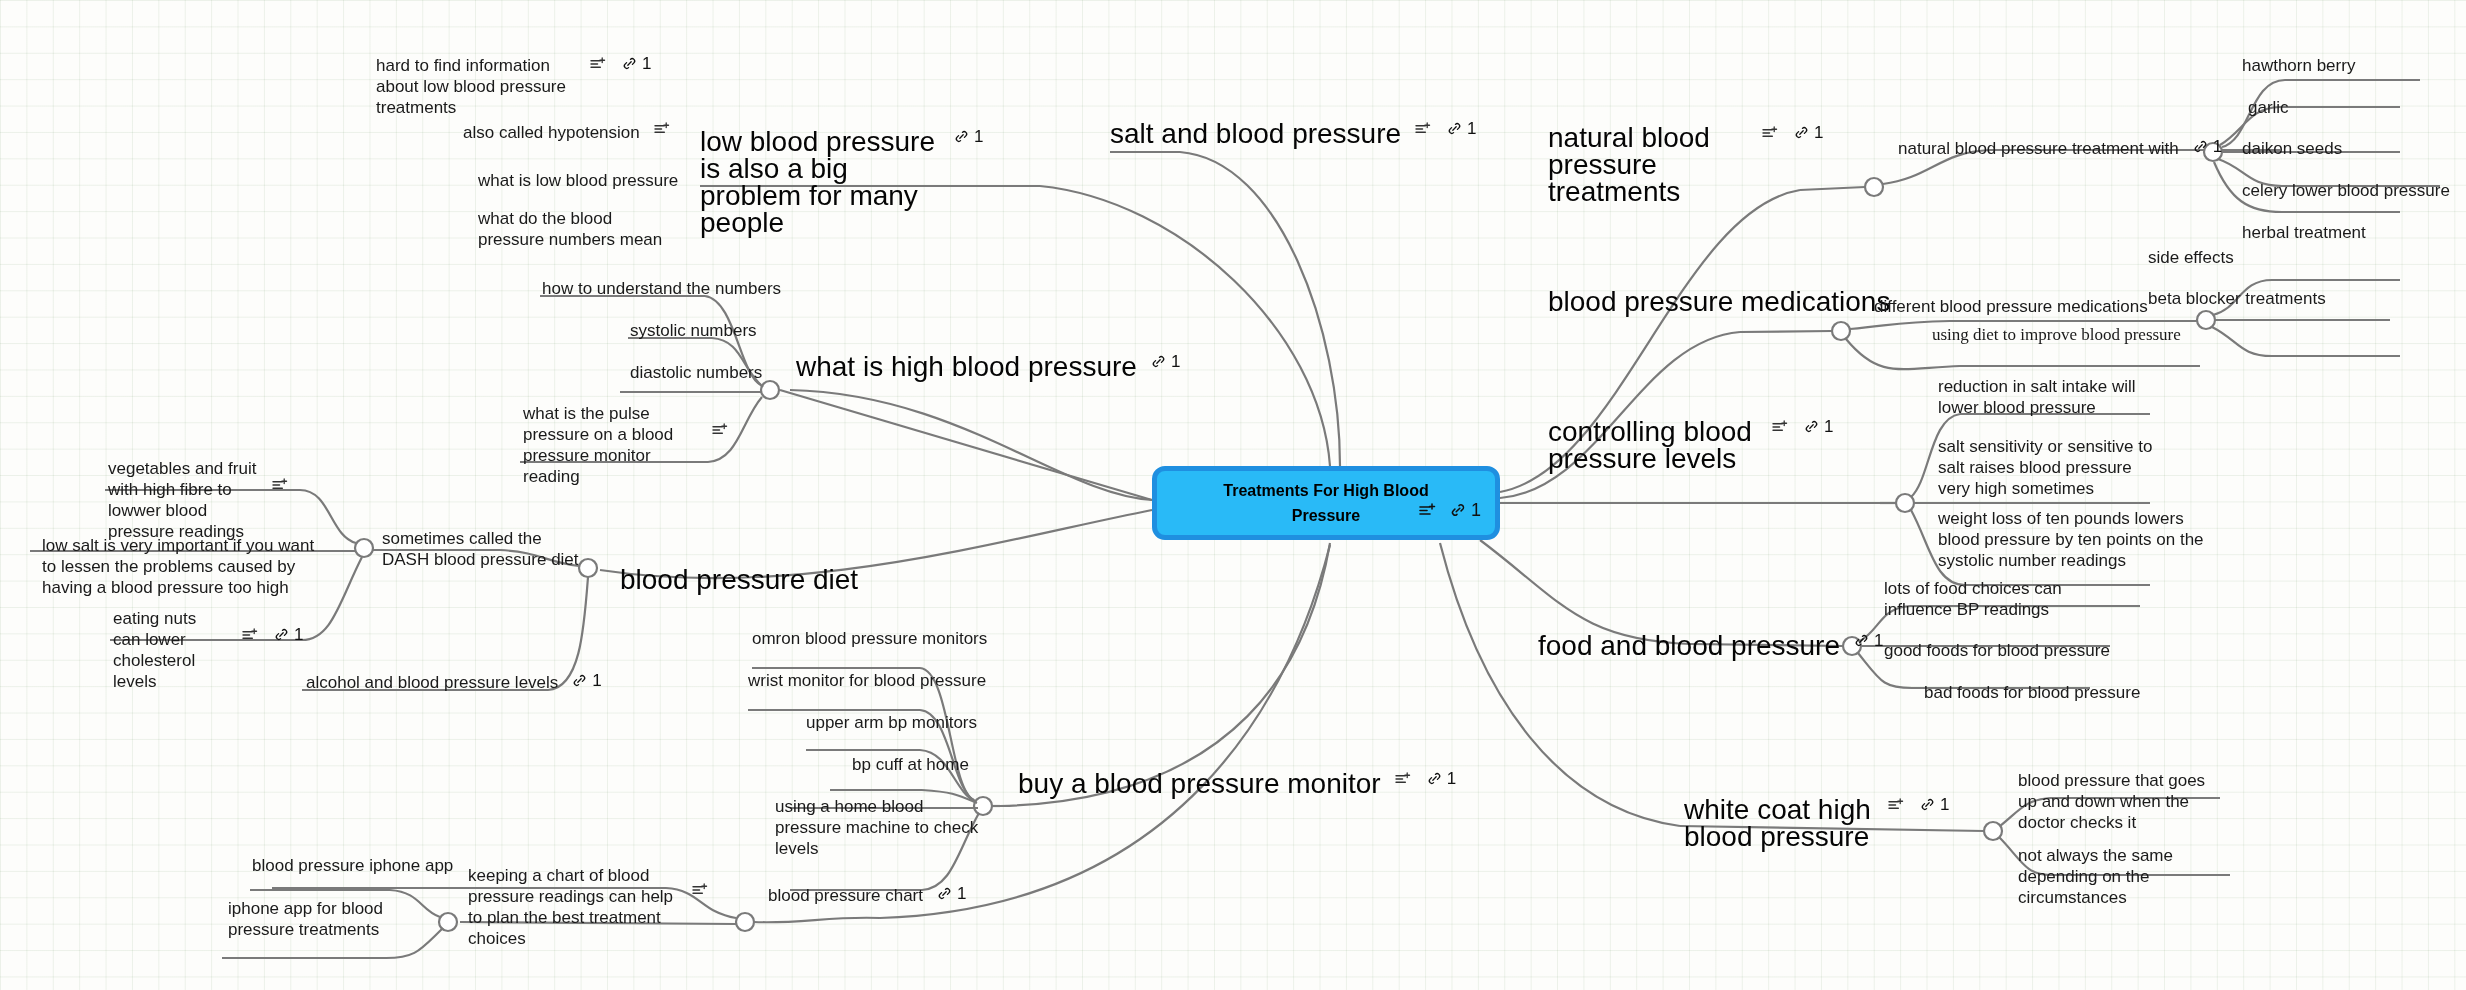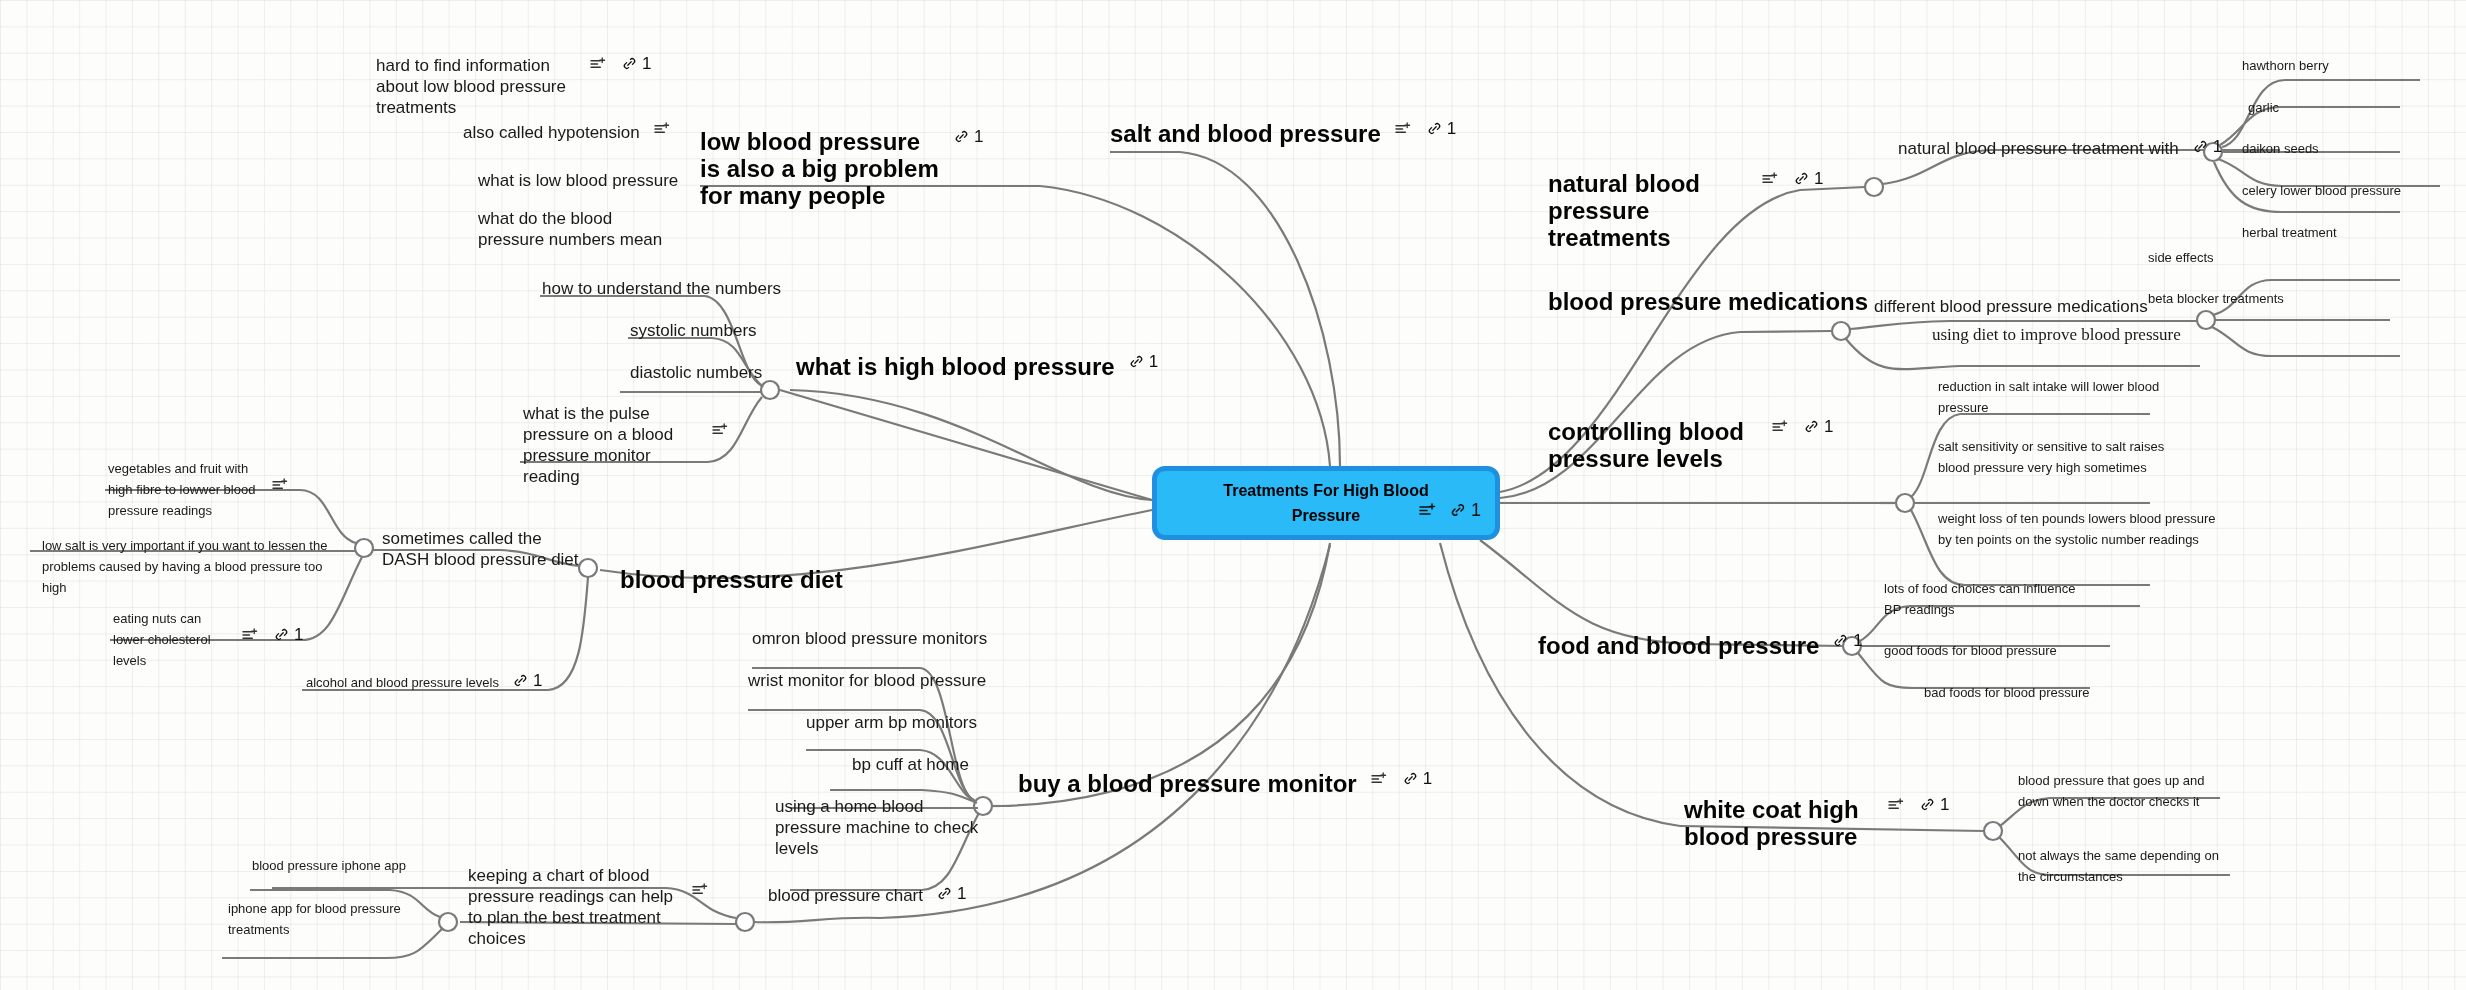--- a/index.html
+++ b/index.html
@@ -32,24 +32,24 @@
     background:#29baf7;border:5px solid #1f8fe0;border-radius:13px;
     display:flex;align-items:center;justify-content:center;
   }
   .root .rtxt{
     color:#000;font-weight:bold;font-size:16px;line-height:25px;
     text-align:center;max-width:250px;
   }
   .root .icons{position:absolute;right:14px;top:30px;display:flex;gap:14px;align-items:center;}
 
   
-  .main .label{font-weight:bold;font-size:24px;line-height:27px;color:#050505;}
+  .main .label{font-weight:normal;font-size:28px;line-height:27px;color:#050505;}
   
   .sub .label{font-weight:normal;font-size:17px;line-height:21px;color:#1a1a1a;}
-  .leaf .label{font-weight:normal;font-size:13px;line-height:21px;color:#1a1a1a;}
+  .leaf .label{font-weight:normal;font-size:17px;line-height:21px;color:#1a1a1a;}
 
   .row{display:flex;align-items:flex-start;gap:14px;white-space:nowrap;}
   .row.wrap .label{white-space:normal;}
   .icons{display:flex;align-items:center;gap:16px;flex:0 0 auto;}
   .ic{display:inline-flex;align-items:center;gap:5px;}
   .ic svg{display:block;}
   .ic .cnt{font-size:17px;color:#111;line-height:1;}
   .root .ic .cnt{font-size:18px;}
 </style>
 </head>
@@ -312,21 +312,21 @@
                 <path d="M9 3.6 a2.6 2.6 0 0 1 3.7 3.7 l-1.6 1.6"></path>
                 <path d="M7 12.4 a2.6 2.6 0 0 1 -3.7 -3.7 l1.6 -1.6"></path>
               </g>
             </svg>
           <span class="cnt">1</span>
         </span>
       </div>
     </div>
   </div>
 
-  <div class="node main" style="left:1548px;top:124px;width:330px;margin-top:46px;">
+  <div class="node main" style="left:1548px;top:124px;width:330px;">
     <div class="row wrap">
       <div class="label" style="width:200px">natural blood pressure treatments</div>
       <div class="icons">
         <span class="ic">
           <svg width="16" height="14" viewBox="0 0 17 15">
               <g stroke="#333" stroke-width="1.5" stroke-linecap="round">
                 <line x1="1" y1="4" x2="11" y2="4"></line>
                 <line x1="1" y1="7.5" x2="8" y2="7.5"></line>
                 <line x1="1" y1="11" x2="11" y2="11"></line>
               </g>

